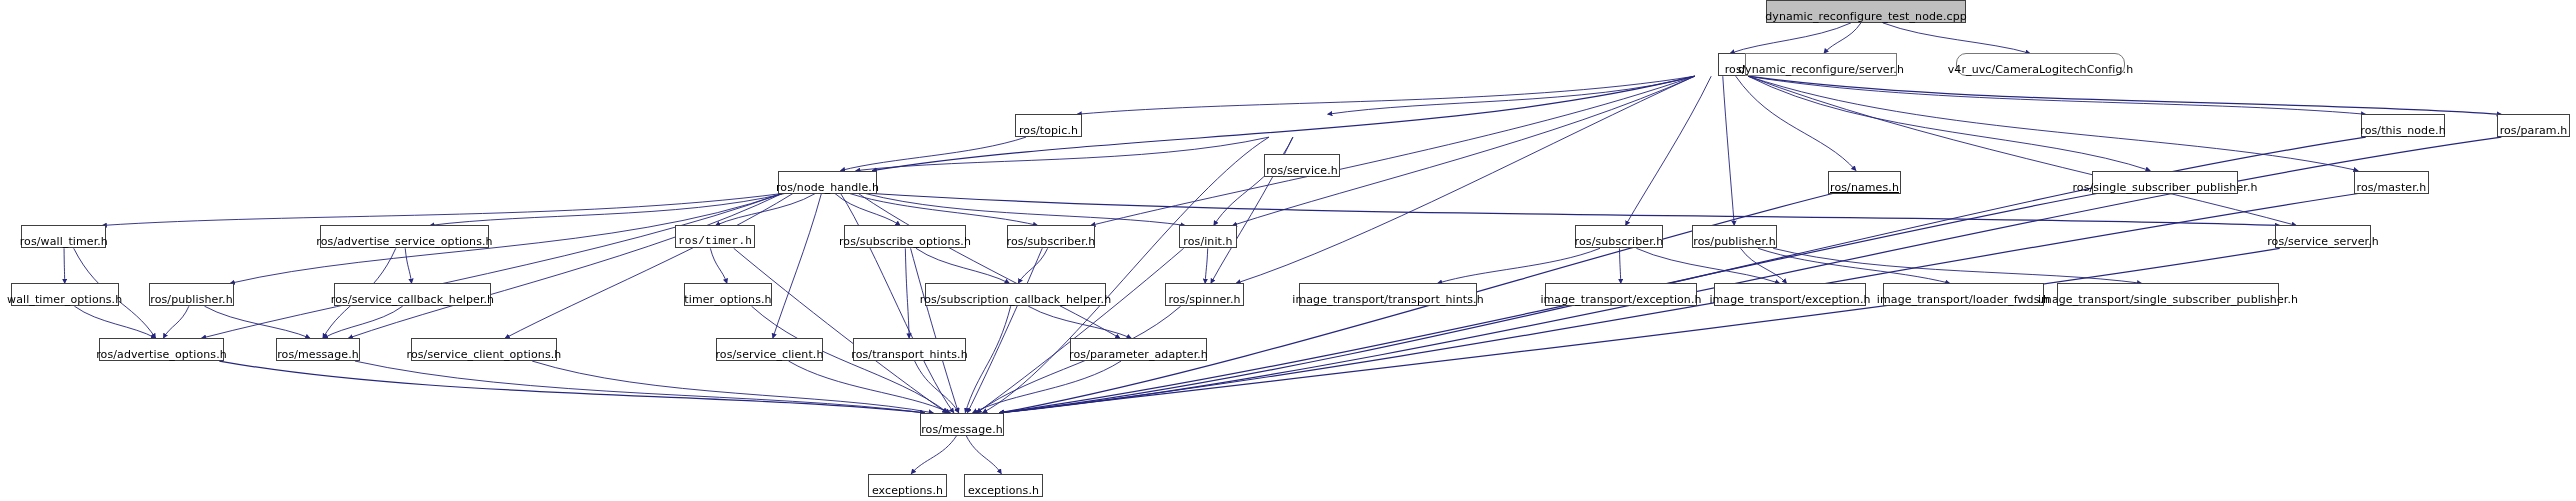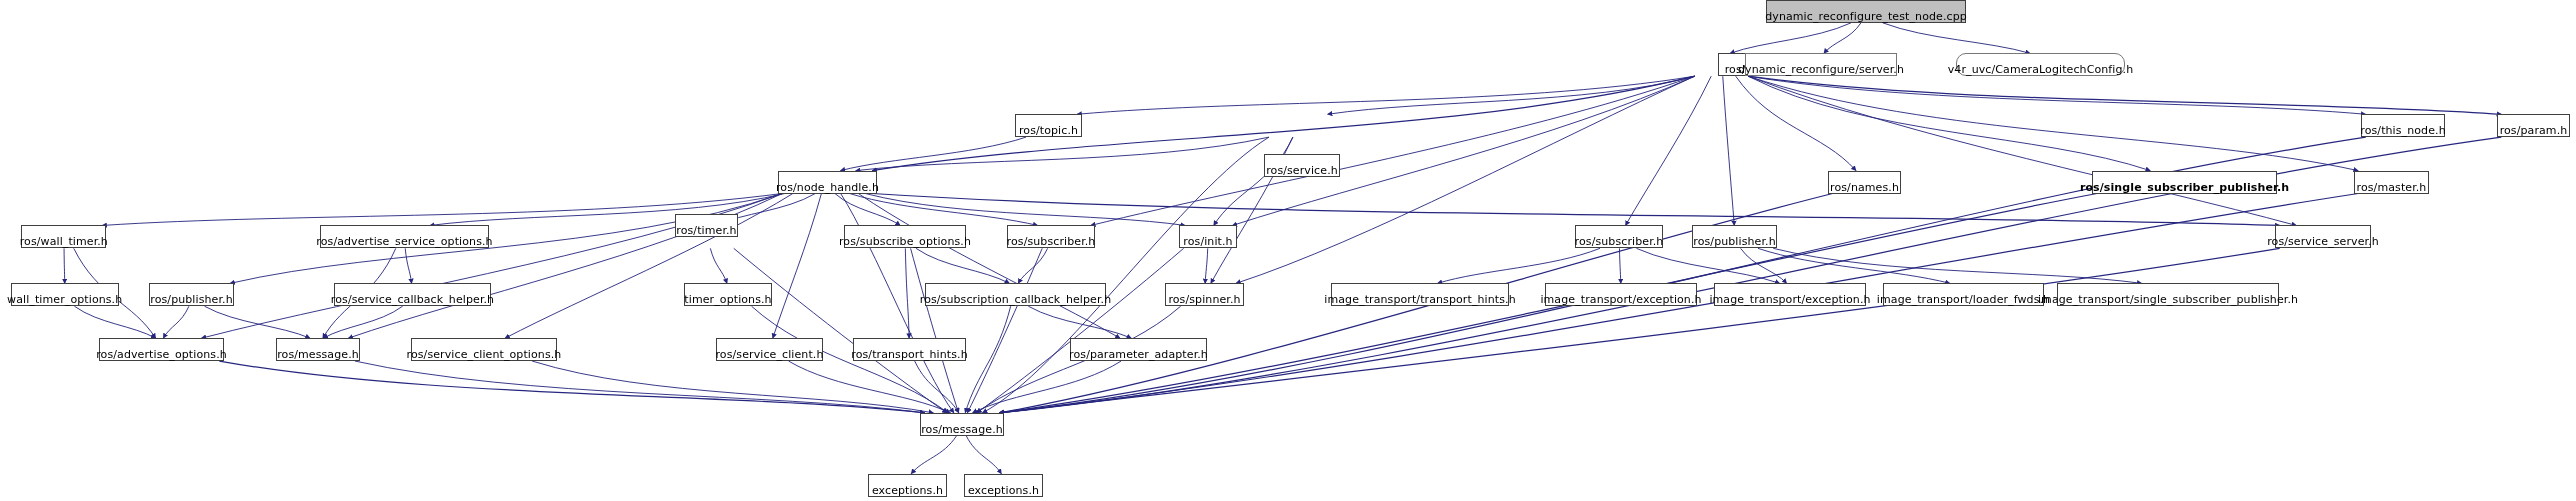--- a/index.html
+++ b/index.html
@@ -168,36 +168,36 @@
       </div>
       <div class="node strong" style="left: 2361px; top: 114px; width: 84px;">
         <span class="node-label">ros/this_node.h</span>
       </div>
       <div class="node strong" style="left: 2497px; top: 114px; width: 73px;">
         <span class="node-label">ros/param.h</span>
       </div>
       <div class="node strong" style="left: 778px; top: 171px; width: 99px;">
         <span class="node-label">ros/node_handle.h</span>
       </div>
-      <div class="node strong" style="left: 1828px; top: 171px; width: 73px;">
+      <div class="node strong" style="left: 1828px; top: 171px; width: 73px; text-decoration: underline;">
         <span class="node-label">ros/names.h</span>
       </div>
-      <div class="node strong" style="left: 2092px; top: 171px; width: 185px; font-weight: bold;">
+      <div class="node strong" style="left: 2092px; top: 171px; width: 146px;">
         <span class="node-label">ros/single_subscriber_publisher.h</span>
       </div>
       <div class="node strong" style="left: 2354px; top: 171px; width: 75px;">
         <span class="node-label">ros/master.h</span>
       </div>
       <div class="node strong" style="left: 21.3px; top: 225px; width: 85px;">
         <span class="node-label">ros/wall_timer.h</span>
       </div>
       <div class="node strong" style="left: 320px; top: 225px; width: 169px;">
         <span class="node-label">ros/advertise_service_options.h</span>
       </div>
-      <div class="node strong" style="left: 675px; top: 214px; width: 63px;">
+      <div class="node strong" style="left: 675px; top: 225px; width: 80px; font-family: Liberation Mono, monospace;">
         <span class="node-label">ros/timer.h</span>
       </div>
       <div class="node strong" style="left: 844px; top: 225px; width: 122px;">
         <span class="node-label">ros/subscribe_options.h</span>
       </div>
       <div class="node strong" style="left: 1007px; top: 225px; width: 88px;">
         <span class="node-label">ros/subscriber.h</span>
       </div>
       <div class="node strong" style="left: 1179px; top: 225px; width: 58px;">
         <span class="node-label">ros/init.h</span>
@@ -222,21 +222,21 @@
       </div>
       <div class="node strong" style="left: 684px; top: 283px; width: 88px;">
         <span class="node-label">timer_options.h</span>
       </div>
       <div class="node strong" style="left: 925px; top: 283px; width: 181px;">
         <span class="node-label">ros/subscription_callback_helper.h</span>
       </div>
       <div class="node strong" style="left: 1165px; top: 283px; width: 79px;">
         <span class="node-label">ros/spinner.h</span>
       </div>
-      <div class="node strong" style="left: 1299px; top: 283px; width: 178px; margin-left: 32px;">
+      <div class="node strong" style="left: 1299px; top: 283px; width: 178px;">
         <span class="node-label">image_transport/transport_hints.h</span>
       </div>
       <div class="node strong" style="left: 1545px; top: 283px; width: 152px;">
         <span class="node-label">image_transport/exception.h</span>
       </div>
       <div class="node strong" style="left: 1714px; top: 283px; width: 152px;">
         <span class="node-label">image_transport/exception.h</span>
       </div>
       <div class="node strong" style="left: 1883px; top: 283px; width: 161px;">
         <span class="node-label">image_transport/loader_fwds.h</span>

